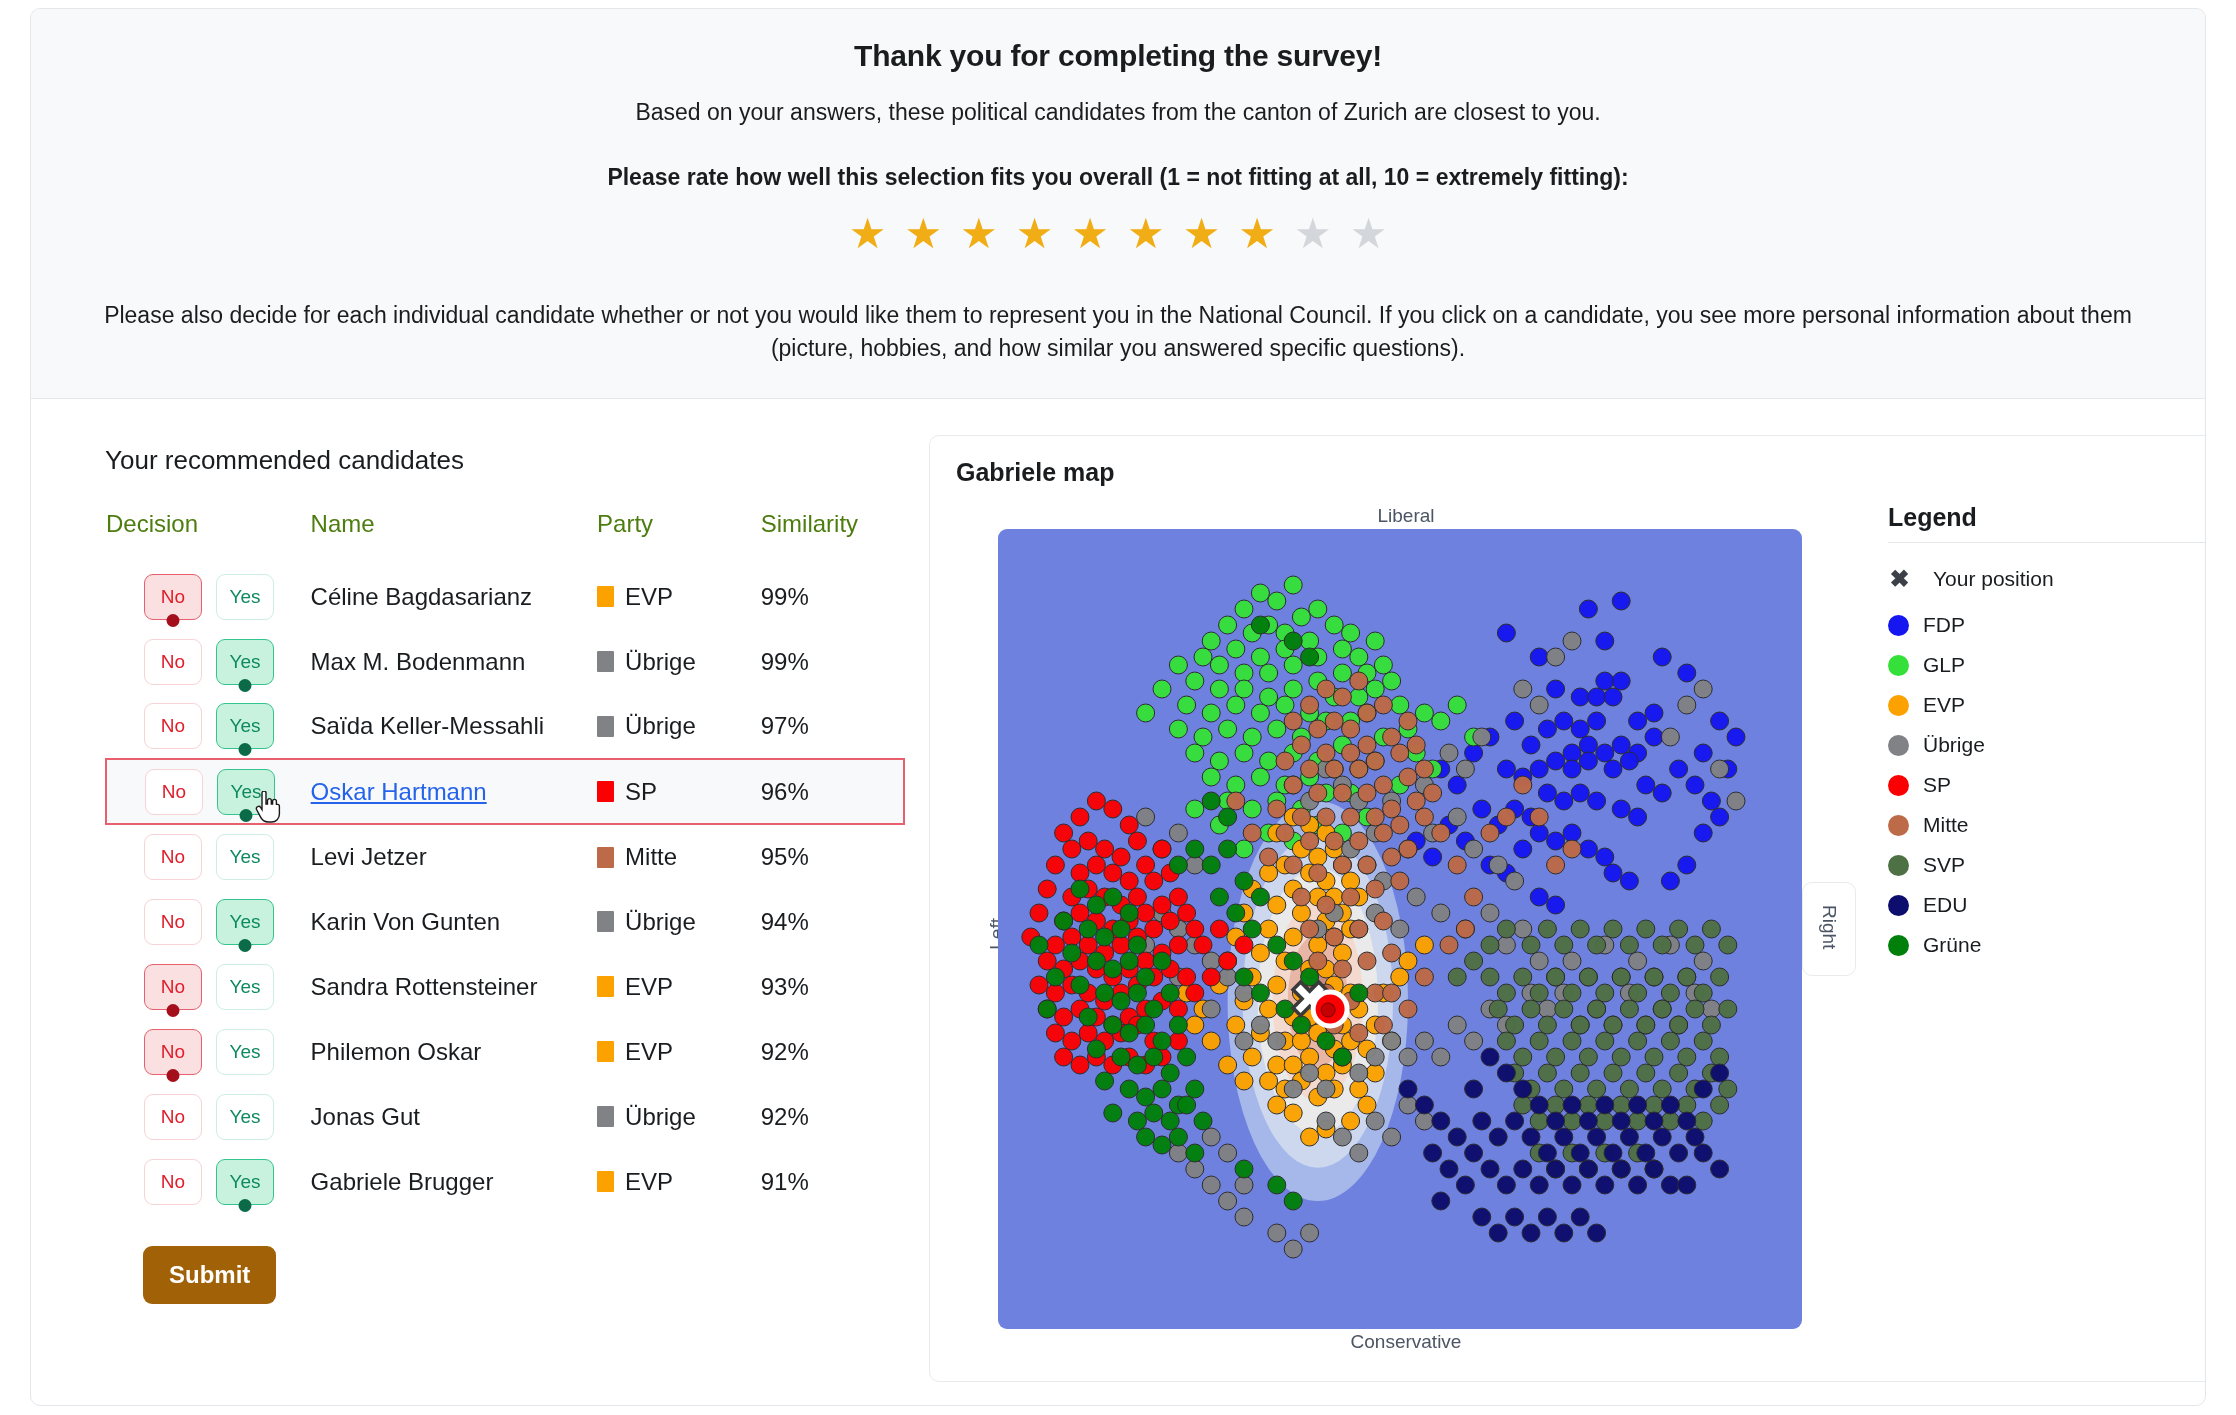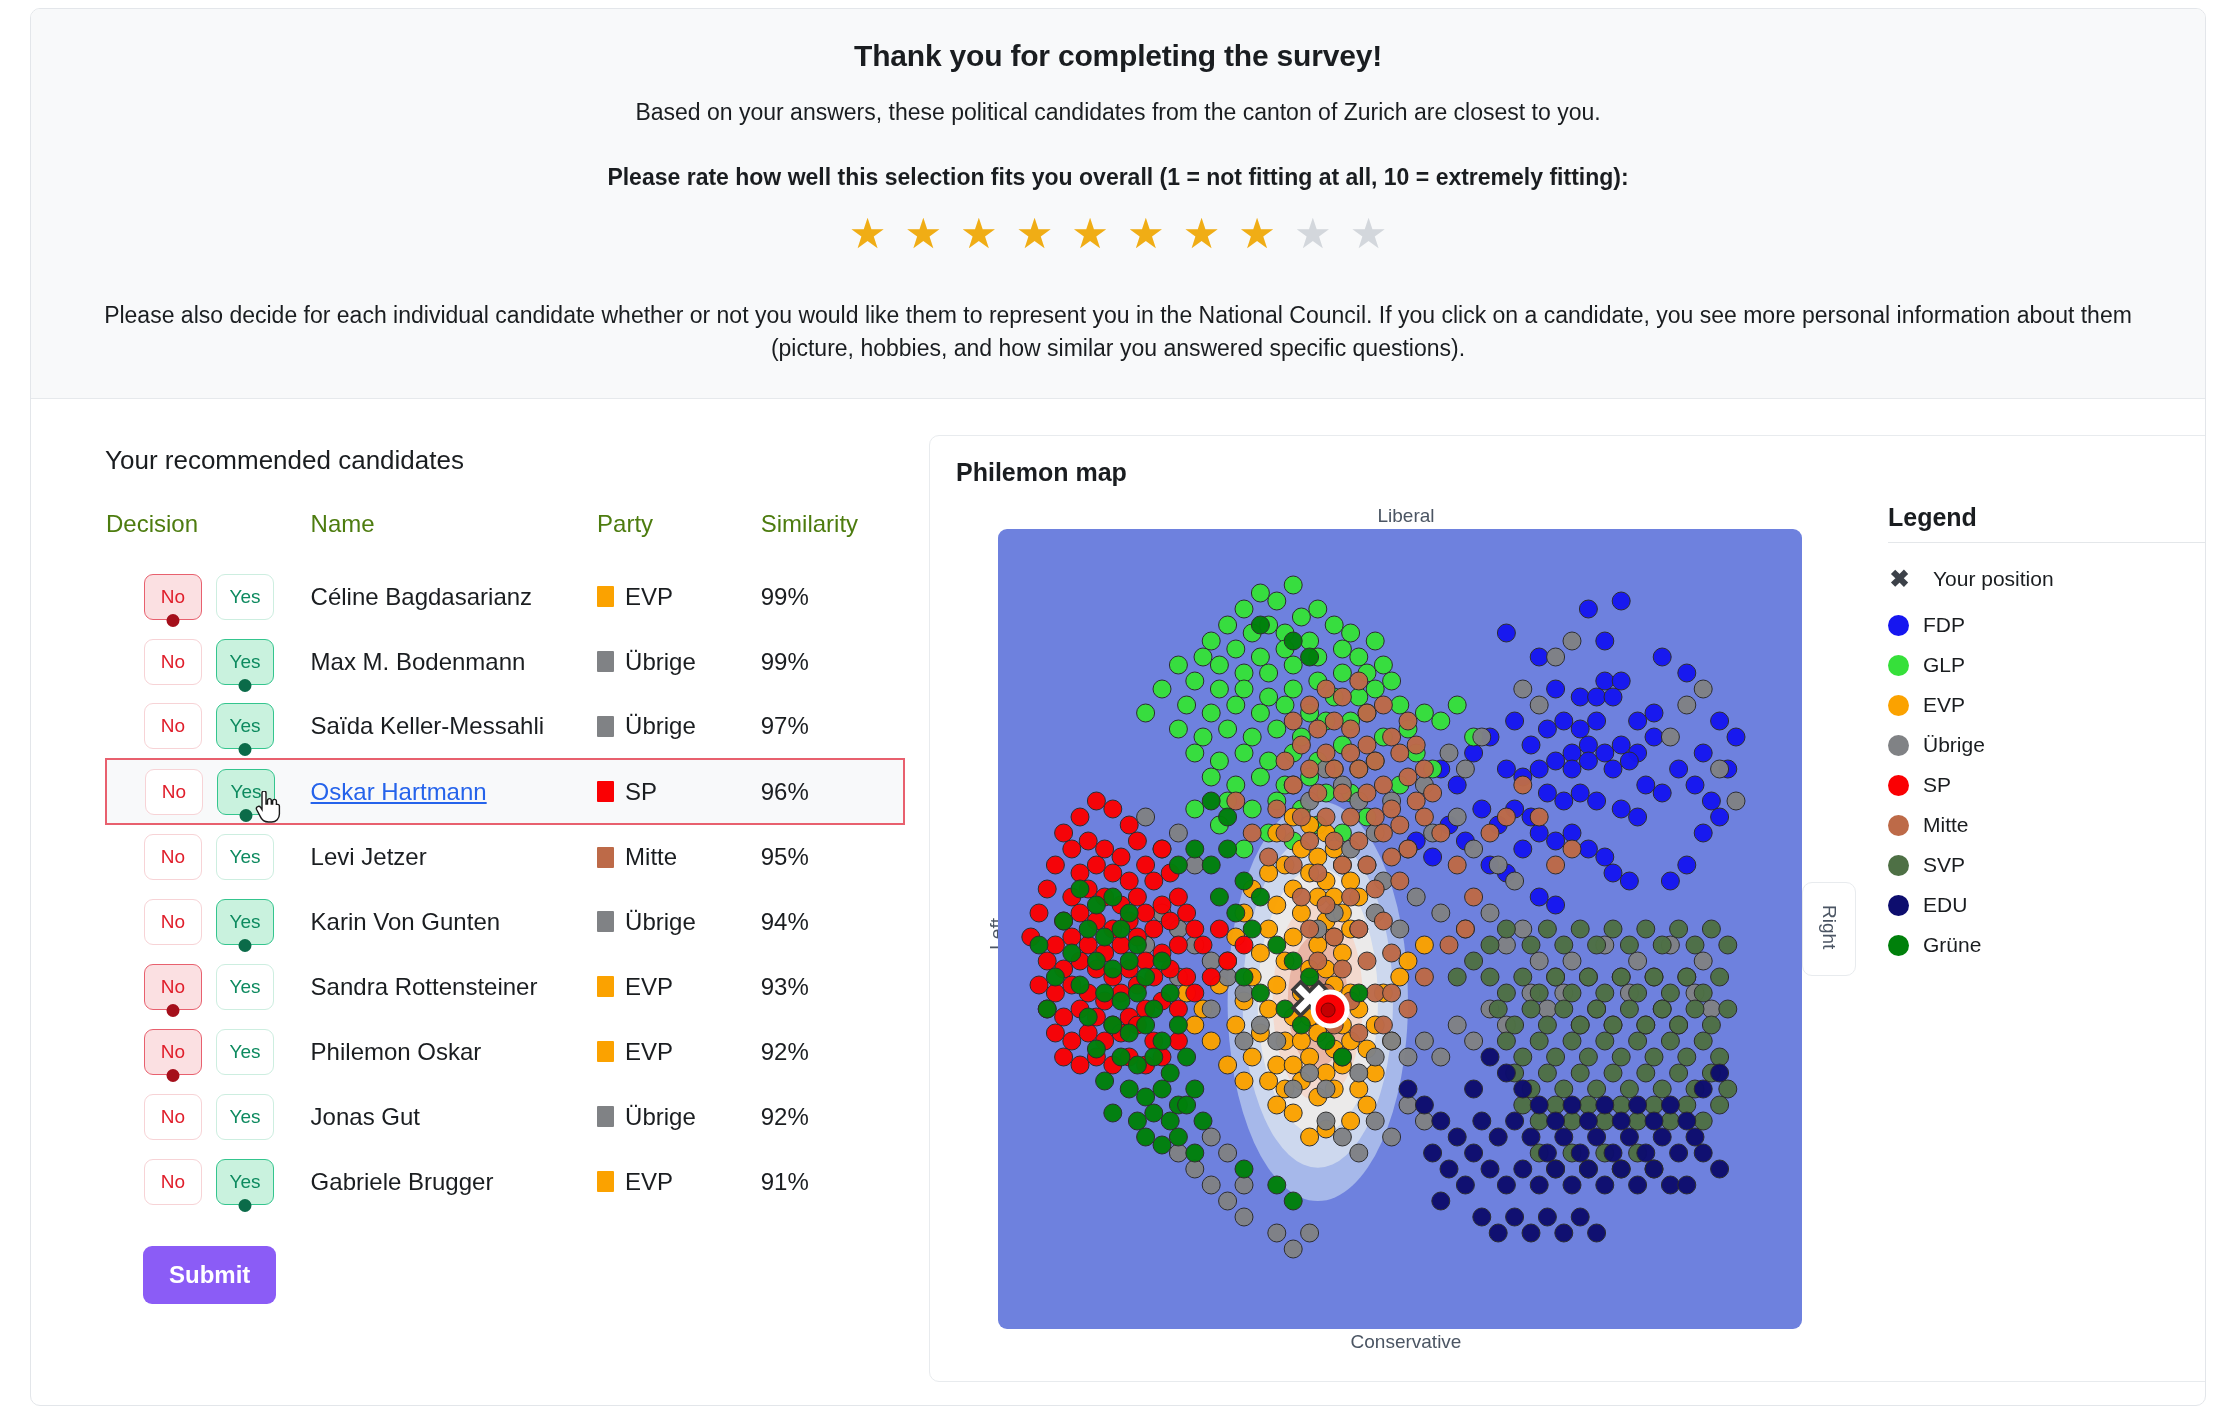--- a/index.html
+++ b/index.html
@@ -156,21 +156,21 @@
     text-decoration: underline;
     cursor: pointer;
   }
 
   .pt-wrap { display: flex; align-items: center; gap: 11px; }
   .sw { width: 17px; height: 21px; border-radius: 1px; flex: none; }
 
   .submit {
     margin-top: 32px;
     margin-left: 38px;
-    background: #8b5cf6;
+    background: #a16207;
     color: #ffffff;
     font-size: 24px;
     font-weight: bold;
     border: none;
     border-radius: 9px;
     padding: 15px 26px;
     cursor: pointer;
     font-family: "Liberation Sans", sans-serif;
   }
 
@@ -495,21 +495,21 @@
                 </div>
               </td>
               <td>91%</td>
             </tr>
           </tbody>
       </table>
       <button class="submit">Submit</button>
     </div>
 
     <div class="right">
-      <div class="map-title">Philemon map</div>
+      <div class="map-title">Gabriele map</div>
 
       <div class="map-flex">
         <div class="map-col">
           <div class="axis-lbl">Liberal</div>
           <div class="map-mid">
             <div class="axis-side left">
               <span>Left</span>
             </div>
             <div class="plot" id="plot">
                 <svg width="820" height="800" viewBox="0 0 820 800">

